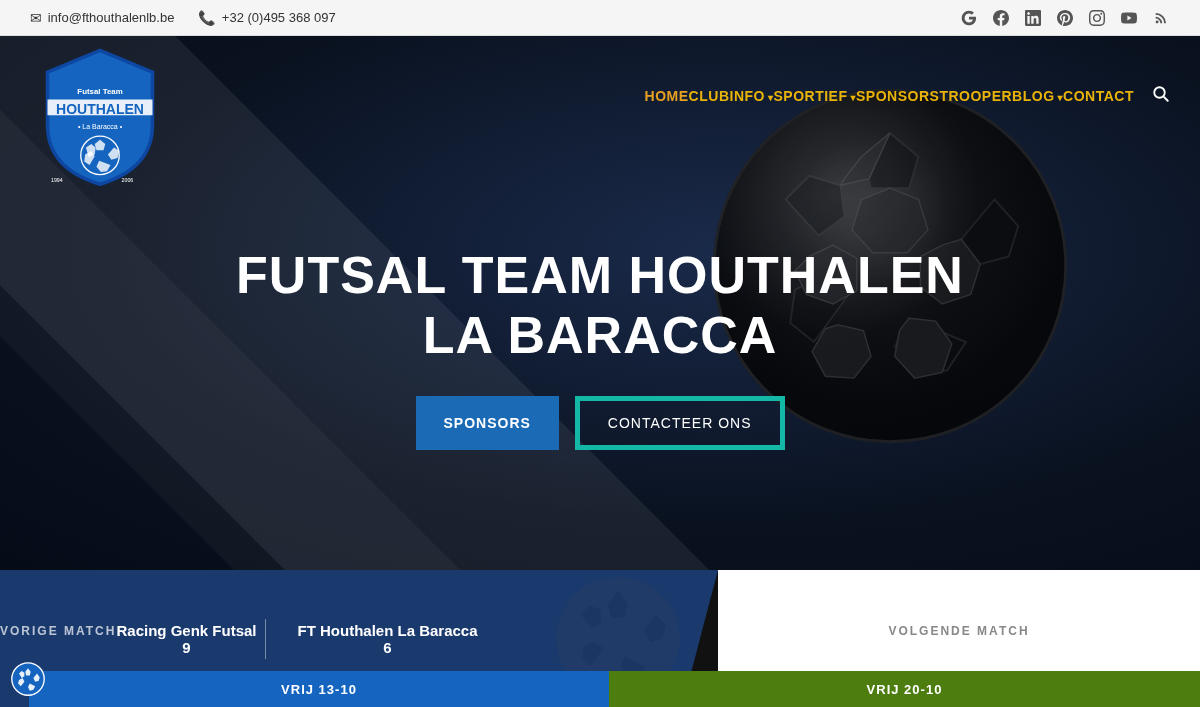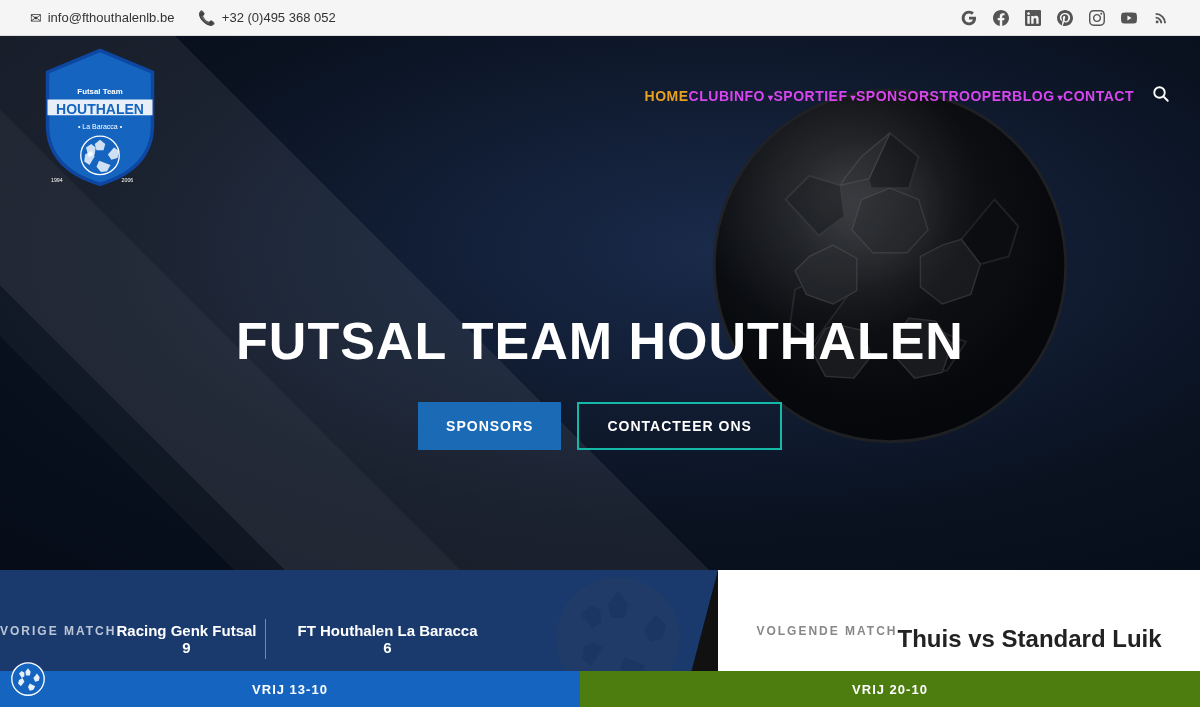--- a/index.html
+++ b/index.html
@@ -126,21 +126,21 @@
       display: flex;
       align-items: center;
       margin-left: auto;
       list-style: none;
     }
     .nav-links li a {
       text-decoration: none;
       font-size: 14px;
       font-weight: 700;
       letter-spacing: 0.5px;
-      color: #d946ef;
+      color: #eab308;
       text-transform: uppercase;
     }
     .nav-links li a.active {
       color: #e8a020;
     }
     .nav-links li .chevron {
       font-size: 10px;
       margin-left: 3px;
     }
     .nav-search {
@@ -183,24 +183,24 @@
       padding: 14px 28px;
       font-size: 14px;
       font-weight: 700;
       text-transform: uppercase;
       letter-spacing: 1px;
       cursor: pointer;
     }
     .btn-outline {
       background: transparent;
       color: #fff;
-      border: 2px solid #14b8a6;
+      border: 5px solid #14b8a6;
       padding: 14px 28px;
       font-size: 14px;
-      font-weight: 700;
+      font-weight: 400;
       text-transform: uppercase;
       letter-spacing: 1px;
       cursor: pointer;
     }
 
     
     .bottom-section {
       height: 137px;
       display: flex;
       position: relative;
@@ -213,21 +213,21 @@
       flex-direction: row;
       align-items: center;
       justify-content: flex-start;
       position: relative;
       clip-path: polygon(0 0, 100% 0, 95% 100%, 0 100%);
     }
     .match-next {
       background: #fff;
       flex: 1;
       display: flex;
-      flex-direction: row;
+      flex-direction: column;
       align-items: center;
       justify-content: center;
     }
     .match-label {
       font-size: 12px;
       font-weight: 700;
       letter-spacing: 2px;
       text-transform: uppercase;
       margin-bottom: 16px;
     }
@@ -261,20 +261,21 @@
     }
 
     
     .bottom-bar {
       position: absolute;
       bottom: 0;
       left: 0;
       right: 0;
       height: 36px;
       display: flex;
+      padding-left: 29px;
     }
     .bottom-bar-left {
       background: #1565c0;
       width: 580px;
       display: flex;
       align-items: center;
       justify-content: center;
     }
     .bottom-bar-right {
       background: #4d7c0f;
@@ -305,21 +306,21 @@
 <body>
 
 <div class="top-bar">
   <div class="top-bar-left">
     <div class="top-bar-item">
       <span style="font-size:14px;">✉</span>
       <span>info@fthouthalenlb.be</span>
     </div>
     <div class="top-bar-item">
       <span style="font-size:14px;">📞</span>
-      <span>+32 (0)495 368 052</span>
+      <span>+32 (0)495 368 097</span>
     </div>
   </div>
   <div class="top-bar-right">
     <div class="social-icon">
       <svg width="16" height="16" viewBox="0 0 24 24" fill="#555">
           <path d="M22.56 12.25c0-.78-.07-1.53-.2-2.25H12v4.26h5.92c-.26 1.37-1.04 2.53-2.21 3.31v2.77h3.57c2.08-1.92 3.28-4.74 3.28-8.09z"></path>
           <path d="M12 23c2.97 0 5.46-.98 7.28-2.66l-3.57-2.77c-.98.66-2.23 1.06-3.71 1.06-2.86 0-5.29-1.93-6.16-4.53H2.18v2.84C3.99 20.53 7.7 23 12 23z"></path>
           <path d="M5.84 14.09c-.22-.66-.35-1.36-.35-2.09s.13-1.43.35-2.09V7.07H2.18C1.43 8.55 1 10.22 1 12s.43 3.45 1.18 4.93l3.66-2.84z"></path>
           <path d="M12 5.38c1.62 0 3.06.56 4.21 1.64l3.15-3.15C17.45 2.09 14.97 1 12 1 7.7 1 3.99 3.47 2.18 7.07l3.66 2.84c.87-2.6 3.3-4.53 6.16-4.53z"></path>
         </svg>
@@ -454,20 +455,21 @@
     <div class="nav-search">
       <svg width="18" height="18" viewBox="0 0 24 24" fill="white">
           <path d="M21 21l-6-6m2-5a7 7 0 11-14 0 7 7 0 0114 0z" stroke="white" stroke-width="2.5" fill="none" stroke-linecap="round"></path>
         </svg>
     </div>
   </nav>
 
   <div class="hero-text">
     <h1 class="hero-title">
       <span>FUTSAL TEAM HOUTHALEN</span><br>
+      <span>LA BARACCA</span>
     </h1>
     <div class="hero-buttons">
       <button class="btn-primary">SPONSORS</button>
       <button class="btn-outline">CONTACTEER ONS</button>
     </div>
   </div>
 </div>
 
 <div class="bottom-section">
 
@@ -490,21 +492,20 @@
       <div class="score-divider"></div>
       <div style="text-align:center;margin-left:24px;">
         <div class="team-name">FT Houthalen La Baracca</div>
         <div class="team-score">6</div>
       </div>
     </div>
   </div>
 
   <div class="match-next">
     <div class="match-label light">VOLGENDE MATCH</div>
-    <div class="next-match-title">Thuis vs Standard Luik</div>
   </div>
 
   <div class="bottom-bar">
     <div class="bottom-bar-left">
       <span class="bottom-bar-text">Vrij 13-10</span>
     </div>
     <div class="bottom-bar-right">
       <span class="bottom-bar-text">Vrij 20-10</span>
     </div>
   </div>

